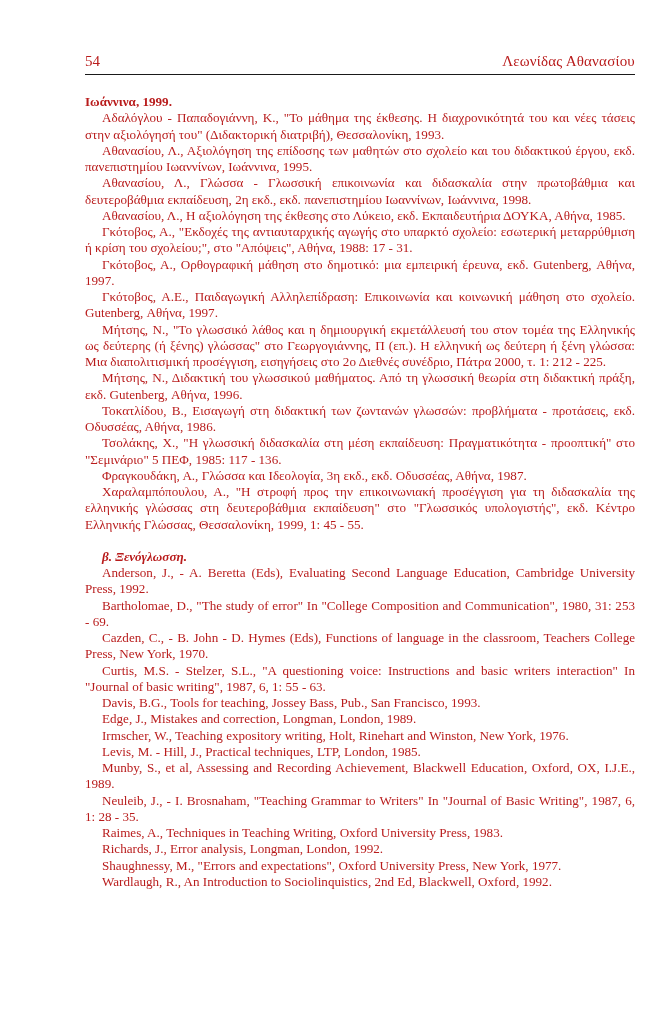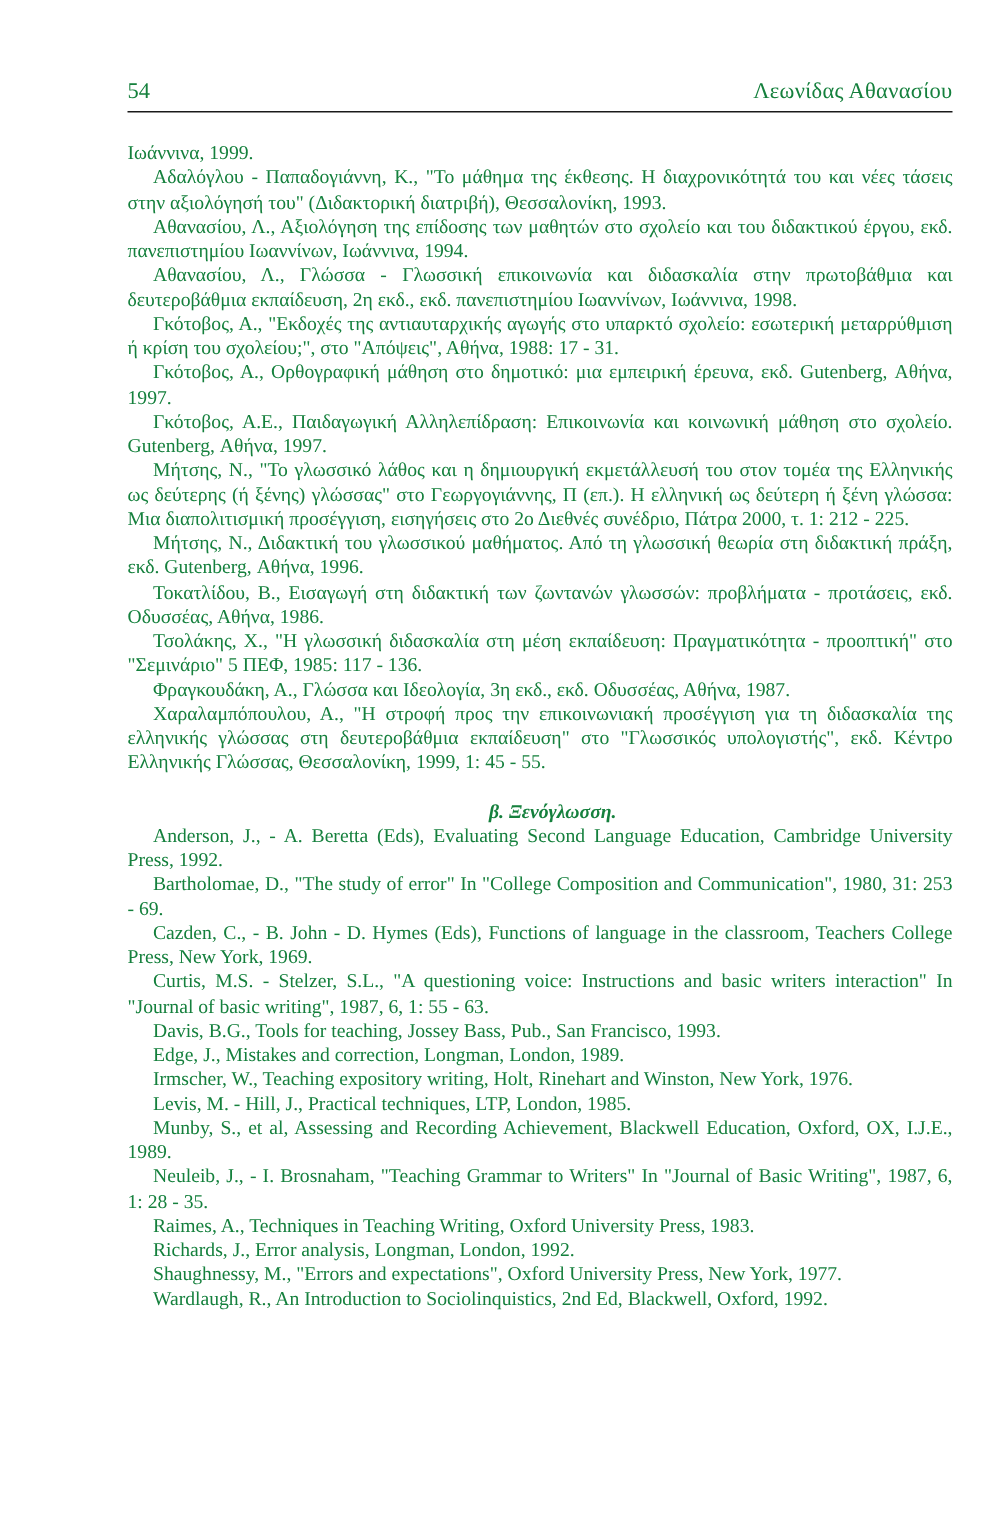--- a/index.html
+++ b/index.html
@@ -1,66 +1,67 @@
 <!DOCTYPE html>
 <html><head>
 <meta charset="utf-8">
 <style>
   html, body { margin: 0; padding: 0; background: #ffffff; }
   body { width: 661px; height: 1024px; position: relative; overflow: hidden; }
   .page {
     position: absolute; left: 85px; top: 52px; width: 550px;
     font-family: "Liberation Serif", "DejaVu Serif", serif;
-    color: #15803d;
+    color: #b91c1c;
   }
   .running-head {
     position: relative; height: 22px;
     border-bottom: 1.6px solid #1a1a1a;
     font-size: 15px;
   }
   .page-number { position: absolute; left: 0; top: 1px; }
   .running-title { position: absolute; left: 0; right: 0; text-align: right; top: 1px; letter-spacing: 0.2px; }
   .body { margin-top: 19px; font-size: 13.1px; line-height: 16.25px; }
   .entry { text-align: justify; text-indent: 17px; margin: 0; }
-  .entry.noindent { text-indent: 0; }
+  .entry.noindent { text-indent: 0; font-weight: bold; }
   .section-gap { height: 16px; }
-  .section-heading { font-weight: bold; font-style: italic; text-indent: 17px; margin: 0; text-align: center; }
+  .section-heading { font-weight: bold; font-style: italic; text-indent: 17px; margin: 0; }
 </style>
 </head>
 <body>
 
 <div class="page">
   <div class="running-head">
     <span class="page-number">54</span>
     <span class="running-title">Λεωνίδας Αθανασίου</span>
   </div>
 
   <div class="body">
     <p class="entry noindent">Ιωάννινα, 1999.</p>
     <div id="greek-list">
         <p class="entry">Αδαλόγλου - Παπαδογιάννη, Κ., "Το μάθημα της έκθεσης. Η διαχρονικότητά του και νέες τάσεις στην αξιολόγησή του" (Διδακτορική διατριβή), Θεσσαλονίκη, 1993.</p>
-        <p class="entry">Αθανασίου, Λ., Αξιολόγηση της επίδοσης των μαθητών στο σχολείο και του διδακτικού έργου, εκδ. πανεπιστημίου Ιωαννίνων, Ιωάννινα, 1994.</p>
+        <p class="entry">Αθανασίου, Λ., Αξιολόγηση της επίδοσης των μαθητών στο σχολείο και του διδακτικού έργου, εκδ. πανεπιστημίου Ιωαννίνων, Ιωάννινα, 1995.</p>
         <p class="entry">Αθανασίου, Λ., Γλώσσα - Γλωσσική επικοινωνία και διδασκαλία στην πρωτοβάθμια και δευτεροβάθμια εκπαίδευση, 2η εκδ., εκδ. πανεπιστημίου Ιωαννίνων, Ιωάννινα, 1998.</p>
+        <p class="entry">Αθανασίου, Λ., Η αξιολόγηση της έκθεσης στο Λύκειο, εκδ. Εκπαιδευτήρια ΔΟΥΚΑ, Αθήνα, 1985.</p>
         <p class="entry">Γκότοβος, Α., "Εκδοχές της αντιαυταρχικής αγωγής στο υπαρκτό σχολείο: εσωτερική μεταρρύθμιση ή κρίση του σχολείου;", στο "Απόψεις", Αθήνα, 1988: 17 - 31.</p>
         <p class="entry">Γκότοβος, Α., Ορθογραφική μάθηση στο δημοτικό: μια εμπειρική έρευνα, εκδ. Gutenberg, Αθήνα, 1997.</p>
         <p class="entry">Γκότοβος, Α.Ε., Παιδαγωγική Αλληλεπίδραση: Επικοινωνία και κοινωνική μάθηση στο σχολείο. Gutenberg, Αθήνα, 1997.</p>
         <p class="entry">Μήτσης, Ν., "Το γλωσσικό λάθος και η δημιουργική εκμετάλλευσή του στον τομέα της Ελληνικής ως δεύτερης (ή ξένης) γλώσσας" στο Γεωργογιάννης, Π (επ.). Η ελληνική ως δεύτερη ή ξένη γλώσσα: Μια διαπολιτισμική προσέγγιση, εισηγήσεις στο 2ο Διεθνές συνέδριο, Πάτρα 2000, τ. 1: 212 - 225.</p>
         <p class="entry">Μήτσης, Ν., Διδακτική του γλωσσικού μαθήματος. Από τη γλωσσική θεωρία στη διδακτική πράξη, εκδ. Gutenberg, Αθήνα, 1996.</p>
         <p class="entry">Τοκατλίδου, Β., Εισαγωγή στη διδακτική των ζωντανών γλωσσών: προβλήματα - προτάσεις, εκδ. Οδυσσέας, Αθήνα, 1986.</p>
         <p class="entry">Τσολάκης, Χ., "Η γλωσσική διδασκαλία στη μέση εκπαίδευση: Πραγματικότητα - προοπτική" στο "Σεμινάριο" 5 ΠΕΦ, 1985: 117 - 136.</p>
         <p class="entry">Φραγκουδάκη, Α., Γλώσσα και Ιδεολογία, 3η εκδ., εκδ. Οδυσσέας, Αθήνα, 1987.</p>
         <p class="entry">Χαραλαμπόπουλου, Α., "Η στροφή προς την επικοινωνιακή προσέγγιση για τη διδασκαλία της ελληνικής γλώσσας στη δευτεροβάθμια εκπαίδευση" στο "Γλωσσικός υπολογιστής", εκδ. Κέντρο Ελληνικής Γλώσσας, Θεσσαλονίκη, 1999, 1: 45 - 55.</p>
       </div>
 
     <div class="section-gap"></div>
     <p class="section-heading">β. Ξενόγλωσση.</p>
     <div id="foreign-list">
         <p class="entry">Anderson, J., - A. Beretta (Eds), Evaluating Second Language Education, Cambridge University Press, 1992.</p>
         <p class="entry">Bartholomae, D., "The study of error" In "College Composition and Communication", 1980, 31: 253 - 69.</p>
-        <p class="entry">Cazden, C., - B. John - D. Hymes (Eds), Functions of language in the classroom, Teachers College Press, New York, 1969.</p>
+        <p class="entry">Cazden, C., - B. John - D. Hymes (Eds), Functions of language in the classroom, Teachers College Press, New York, 1970.</p>
         <p class="entry">Curtis, M.S. - Stelzer, S.L., "A questioning voice: Instructions and basic writers interaction" In "Journal of basic writing", 1987, 6, 1: 55 - 63.</p>
         <p class="entry">Davis, B.G., Tools for teaching, Jossey Bass, Pub., San Francisco, 1993.</p>
         <p class="entry">Edge, J., Mistakes and correction, Longman, London, 1989.</p>
         <p class="entry">Irmscher, W., Teaching expository writing, Holt, Rinehart and Winston, New York, 1976.</p>
         <p class="entry">Levis, M. - Hill, J., Practical techniques, LTP, London, 1985.</p>
         <p class="entry">Munby, S., et al, Assessing and Recording Achievement, Blackwell Education, Oxford, OX, I.J.E., 1989.</p>
         <p class="entry">Neuleib, J., - I. Brosnaham, "Teaching Grammar to Writers" In "Journal of Basic Writing", 1987, 6, 1: 28 - 35.</p>
         <p class="entry">Raimes, A., Techniques in Teaching Writing, Oxford University Press, 1983.</p>
         <p class="entry">Richards, J., Error analysis, Longman, London, 1992.</p>
         <p class="entry">Shaughnessy, M., "Errors and expectations", Oxford University Press, New York, 1977.</p>

